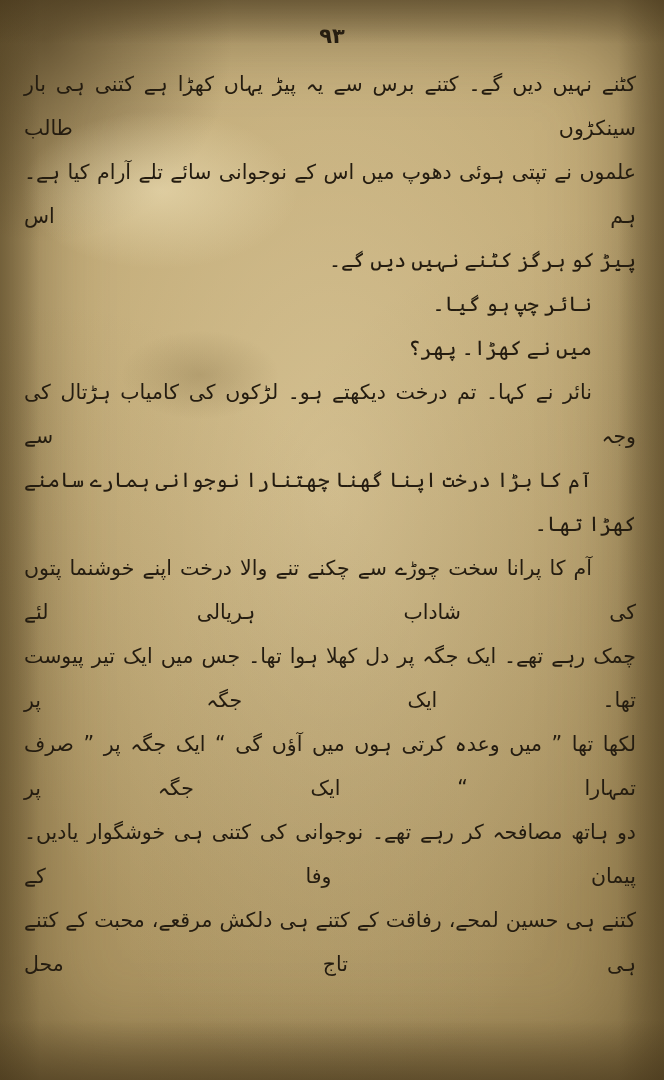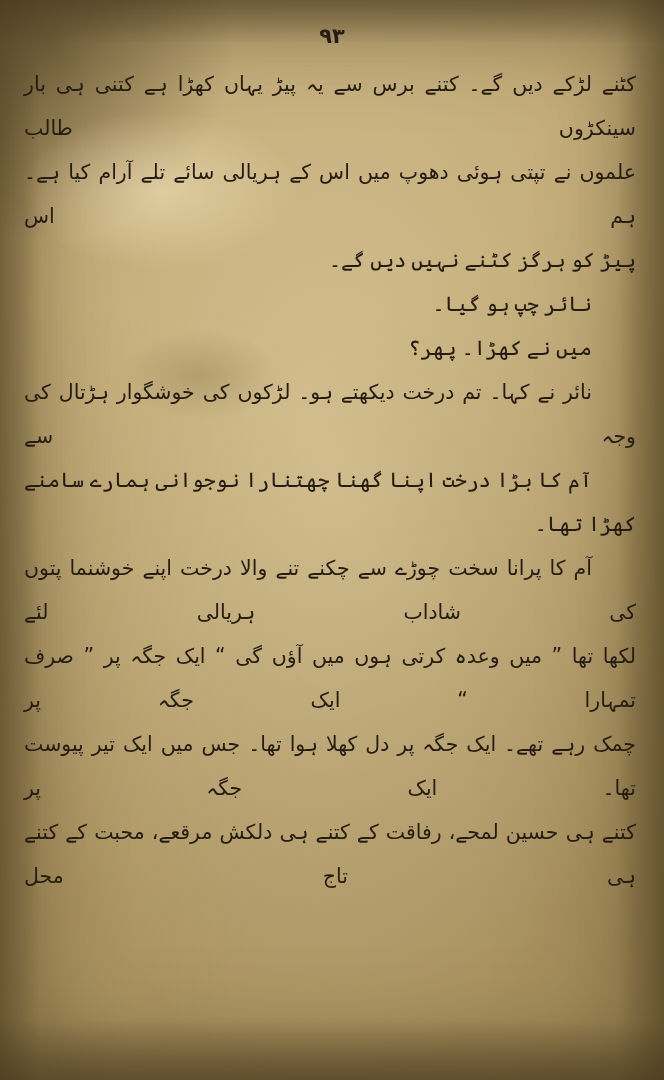--- a/index.html
+++ b/index.html
@@ -87,43 +87,44 @@
   <div class="stain s-edge-right"></div>
   <div class="stain s-edge-left"></div>
   <div class="stain s-edge-top"></div>
   <div class="stain s-edge-bottom"></div>
 
   <div class="page-number">۹۳</div>
 
   <div class="text">
 
     <p class="para">
-      <span class="line">کٹنے لڑکے دیں گے۔ کتنے برس سے یہ پیڑ یہاں کھڑا ہے کتنی ہی بار سینکڑوں طالب</span>
-      <span class="line">علموں نے تپتی ہوئی دھوپ میں اس کے ہریالی سائے تلے آرام کیا ہے۔ ہم اس</span>
+      <span class="line">کٹنے نہیں دیں گے۔ کتنے برس سے یہ پیڑ یہاں کھڑا ہے کتنی ہی بار سینکڑوں طالب</span>
+      <span class="line">علموں نے تپتی ہوئی دھوپ میں اس کے نوجوانی سائے تلے آرام کیا ہے۔ ہم اس</span>
       <span class="line last">پیڑ کو ہرگز کٹنے نہیں دیں گے۔</span>
     </p>
 
     <p class="para">
       <span class="line last indent">نائر چپ ہو گیا۔</span>
     </p>
 
     <p class="para">
       <span class="line last indent">میں نے کھڑا۔ پھر؟</span>
     </p>
 
     <p class="para">
-      <span class="line indent">نائر نے کہا۔ تم درخت دیکھتے ہو۔ لڑکوں کی خوشگوار ہڑتال کی وجہ سے</span>
+      <span class="line indent">نائر نے کہا۔ تم درخت دیکھتے ہو۔ لڑکوں کی کامیاب ہڑتال کی وجہ سے</span>
     </p>
 
     <p class="para">
       <span class="line last indent">آم کا بڑا درخت اپنا گھنا چھتنارا نوجوانی ہمارے سامنے کھڑا تھا۔</span>
     </p>
 
     <p class="para">
       <span class="line indent">آم کا پرانا سخت چوڑے سے چکنے تنے والا درخت اپنے خوشنما پتوں کی شاداب ہریالی لئے</span>
+      <span class="line">چمک رہے تھے۔ ایک جگہ پر دل کھلا ہوا تھا۔ جس میں ایک تیر پیوست تھا۔ ایک جگہ پر</span>
       <span class="line">لکھا تھا ” میں وعدہ کرتی ہوں میں آؤں گی “ ایک جگہ پر ” صرف تمہارا “ ایک جگہ پر</span>
-      <span class="line">چمک رہے تھے۔ ایک جگہ پر دل کھلا ہوا تھا۔ جس میں ایک تیر پیوست تھا۔ ایک جگہ پر</span>
+      <span class="line">دو ہاتھ مصافحہ کر رہے تھے۔ نوجوانی کی کتنی ہی خوشگوار یادیں۔ پیمان وفا کے</span>
       <span class="line">کتنے ہی حسین لمحے، رفاقت کے کتنے ہی دلکش مرقعے، محبت کے کتنے ہی تاج محل</span>
 
     </p>
 
   </div>
 </div>
 
 </body></html>

